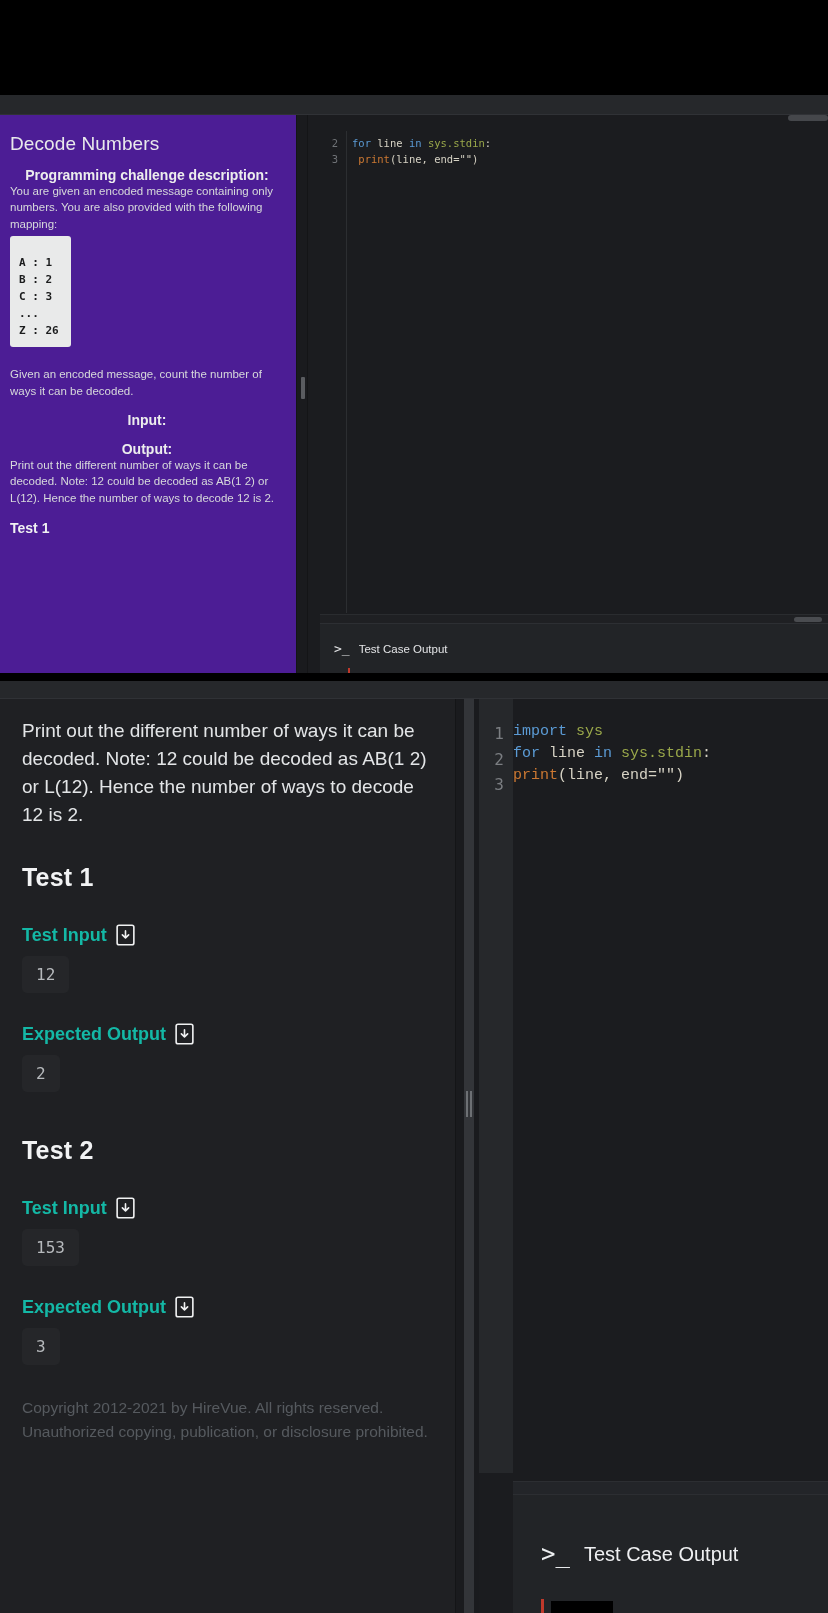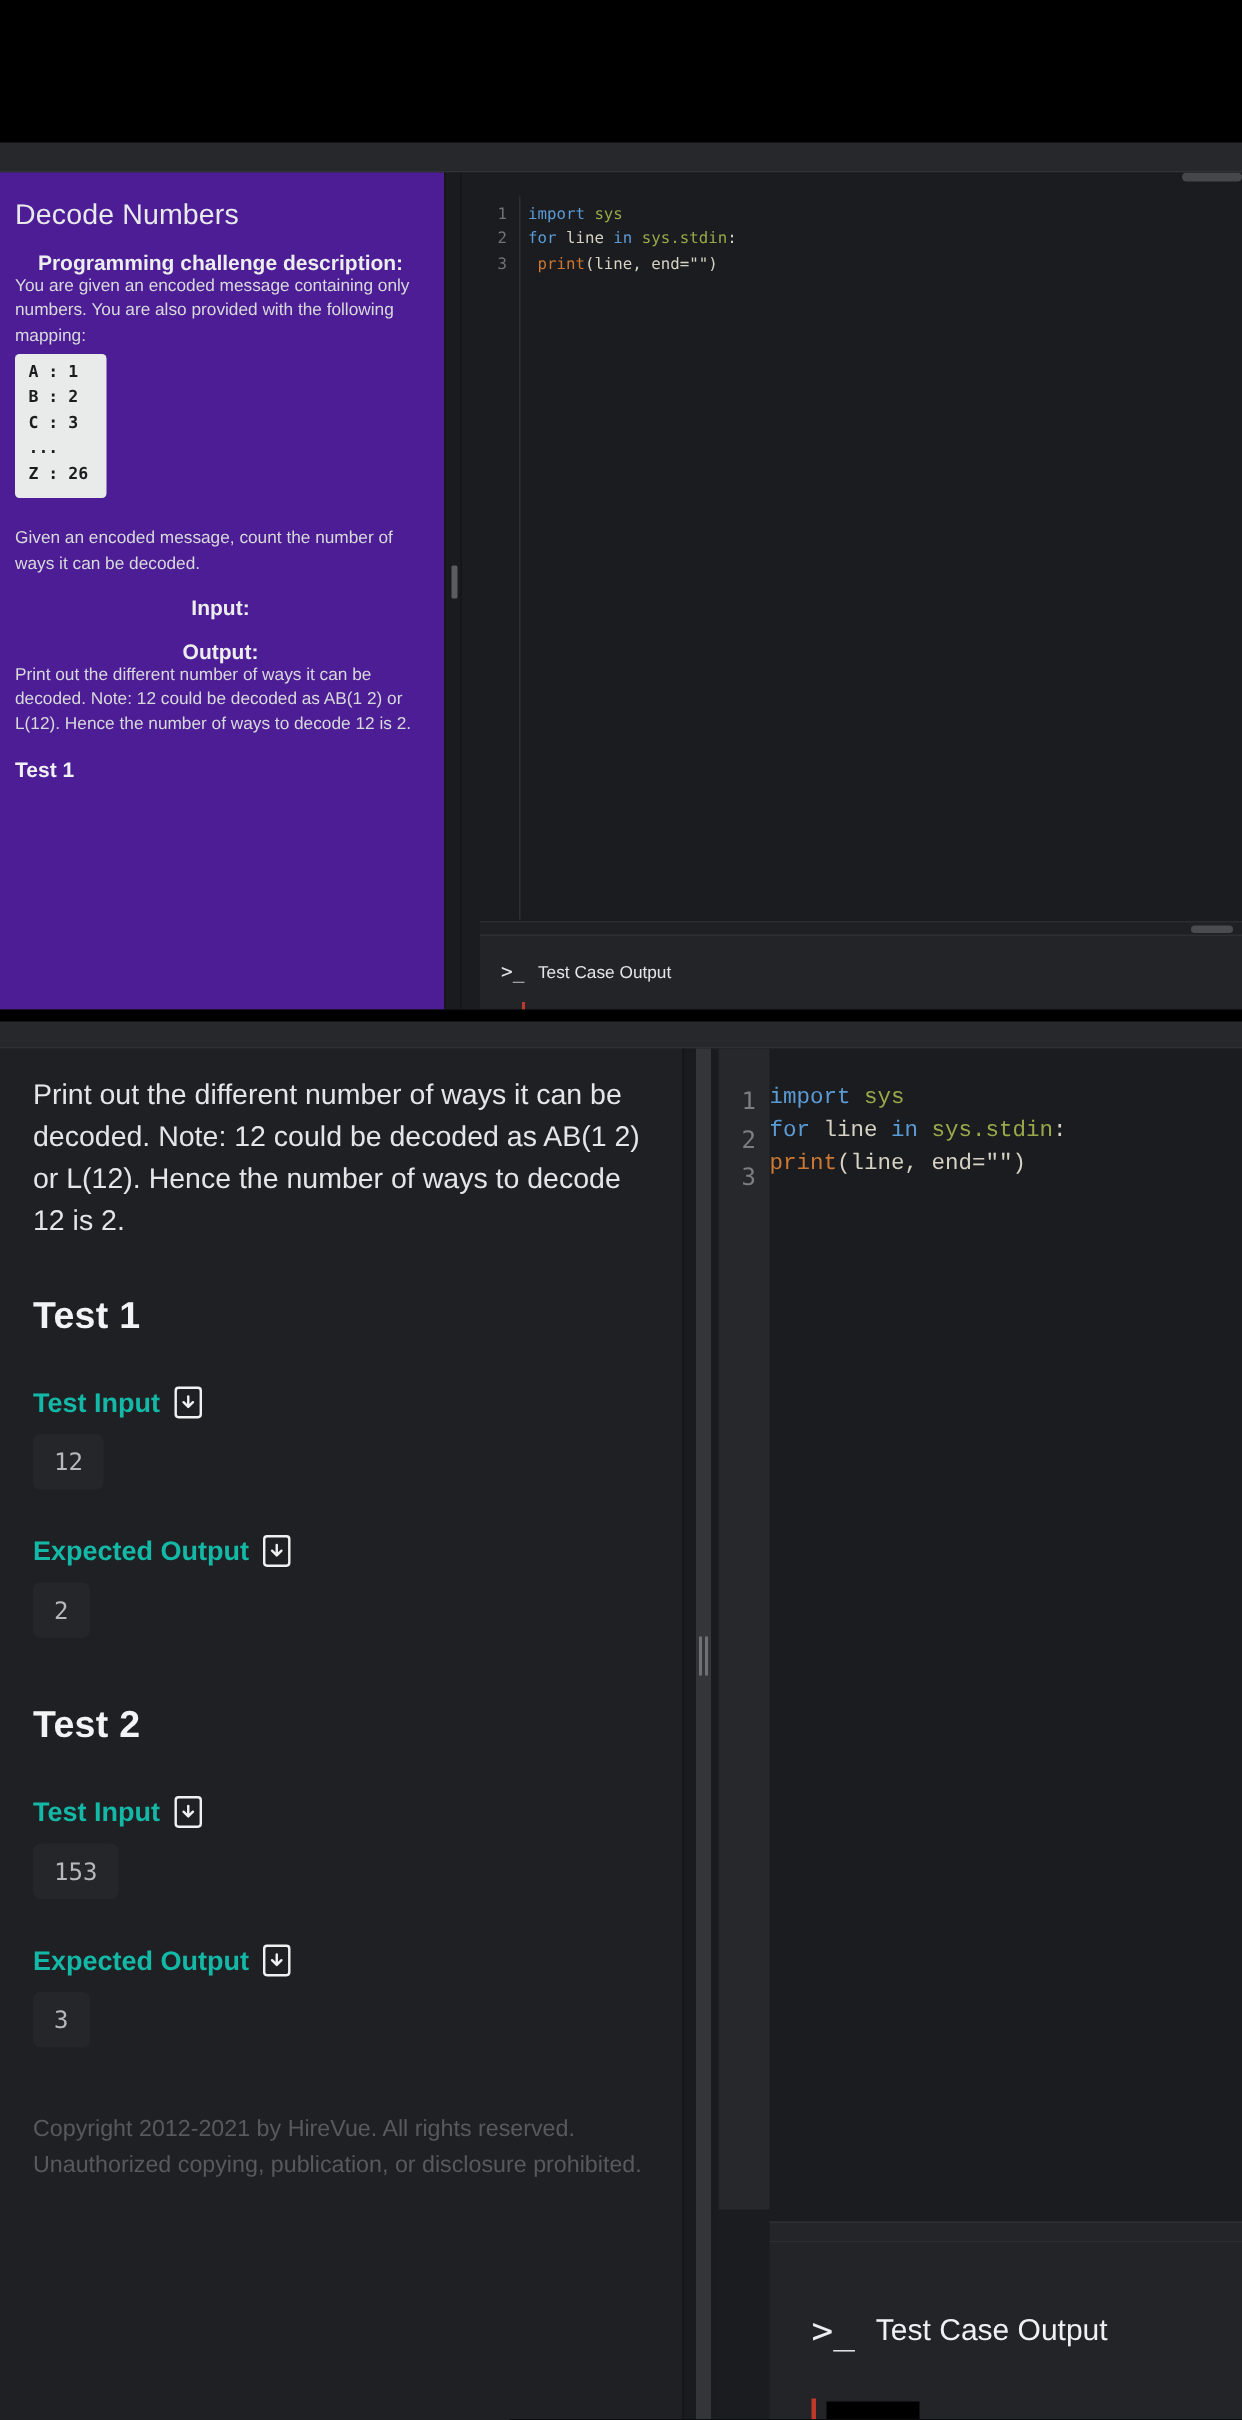--- a/index.html
+++ b/index.html
@@ -34,21 +34,21 @@
   }
   .top-right { flex: 1; background: #1b1c1f; position: relative; overflow: hidden; }
 
   .title-top { font-size: 19px; color: #e8e9eb; font-weight: 400; letter-spacing: .1px; margin-bottom: 12px; }
   .p-bold-top { font-size: 14px; font-weight: bold; color: #eceded; text-align: center; }
   .p-top { font-size: 11.5px; color: #d7d9db; line-height: 1.42; }
   .gap-top { height: 13px; }
 
   .codebox-top {
     display: inline-block; background: #e9eaea; color: #1b1c1d;
-    border-radius: 3px; padding: 3px 12px 8px 9px; margin: 4px 0 6px 0;
+    border-radius: 3px; padding: 18px 12px 8px 9px; margin: 4px 0 6px 0;
     font-family: "DejaVu Sans Mono", monospace; font-size: 11px; line-height: 1.55;
     white-space: pre; font-weight: bold;
   }
   .sect-top { font-size: 14px; font-weight: bold; color: #f0f1f2; margin-top: 14px; }
 
   
   .ed-top-scroll { position: absolute; right: 0; top: 0; width: 40px; height: 6px; background: #45474b; border-radius: 3px; }
   .ed-top-wrap { position: absolute; left: 14px; top: 16px; right: 0; bottom: 60px; background: #1b1c1f; }
   .ed-top-gutterline { position: absolute; left: 24px; top: 0; bottom: 0; width: 1px; background: #2c2e31; }
   .code-top { font-family: "DejaVu Sans Mono", monospace; font-size: 10.5px; line-height: 1.55; padding-top: 4px; }
@@ -145,21 +145,20 @@
 
       <div class="top-splitter">
         <div class="grip"></div>
       </div>
 
       <div class="top-right">
         <div class="ed-top-scroll"></div>
         <div class="ed-top-wrap">
           <div class="ed-top-gutterline"></div>
           <div class="code-top">
-            <div><span class="ln">1</span><span class="kw">import</span><span class="mod"> sys</span></div>
             <div><span class="ln">2</span><span class="kw">for</span><span class="id"> line </span><span class="kw">in</span><span class="mod"> sys.stdin</span><span class="pl">:</span></div>
             <div><span class="ln">3</span><span class="pl">    </span><span class="fn">print</span><span class="str">(line, end="")</span></div>
           </div>
         </div>
         <div class="ed-top-hsb">
             <i></i>
           </div>
         <div class="out-top">
           <span class="prompt">&gt;_</span>
           <span class="lbl">Test Case Output</span>
@@ -211,21 +210,21 @@
 
         <div class="lbl-bot" style="margin-top:30px">
           <span>Expected Output</span>
           <svg class="dl-icon" viewBox="0 0 20 23">
             <rect x="1.2" y="1.2" width="17.6" height="20.6" rx="2" fill="none" stroke="#f0f1f2" stroke-width="1.7"></rect>
             <path d="M10 7.2 V14.2 M6.7 11.3 L10 14.6 L13.3 11.3" fill="none" stroke="#f0f1f2" stroke-width="1.7" stroke-linecap="round" stroke-linejoin="round"></path>
           </svg>
         </div>
         <div class="val-bot">3</div>
 
-        <div class="copyright" style="margin-top:43px">Copyright 2012-2021 by HireVue. All rights reserved. Unauthorized copying, publication, or disclosure prohibited.</div>
+        <div class="copyright" style="margin-top:31px">Copyright 2012-2021 by HireVue. All rights reserved. Unauthorized copying, publication, or disclosure prohibited.</div>
       </div>
 
       <div class="bot-splitter">
         <div class="rail"></div>
         <div class="grip"></div>
       </div>
 
       <div class="bot-right">
         <div class="ed-bot-gut"></div>
         <div class="ed-bot-nums">

